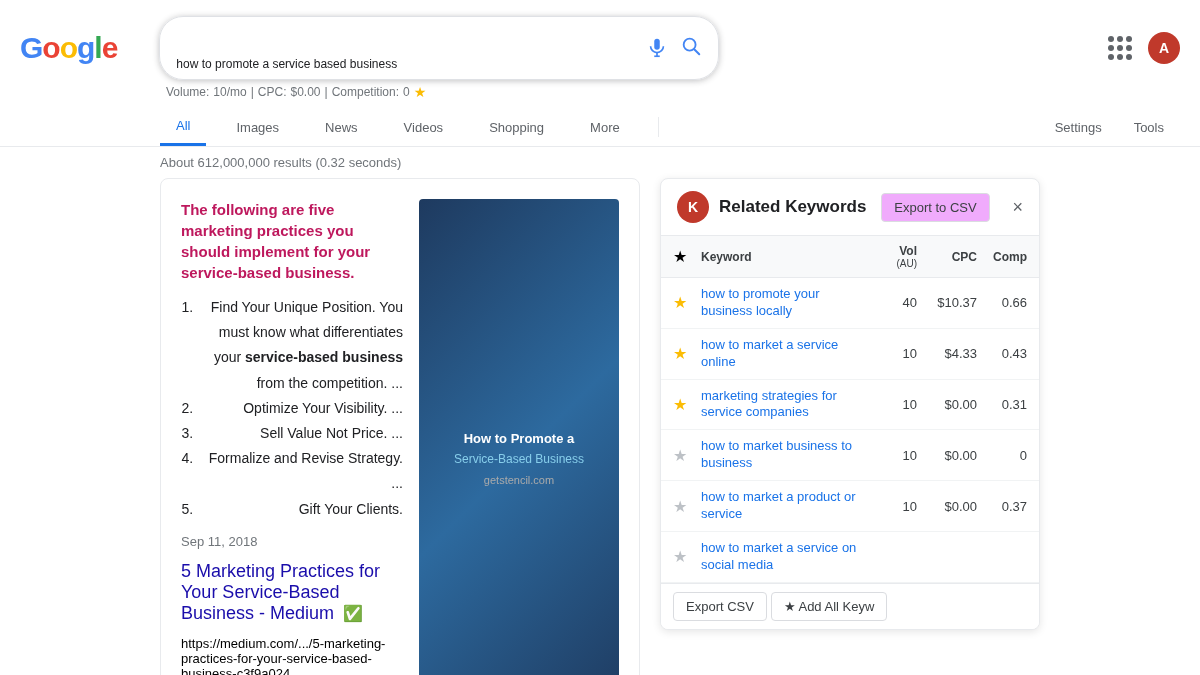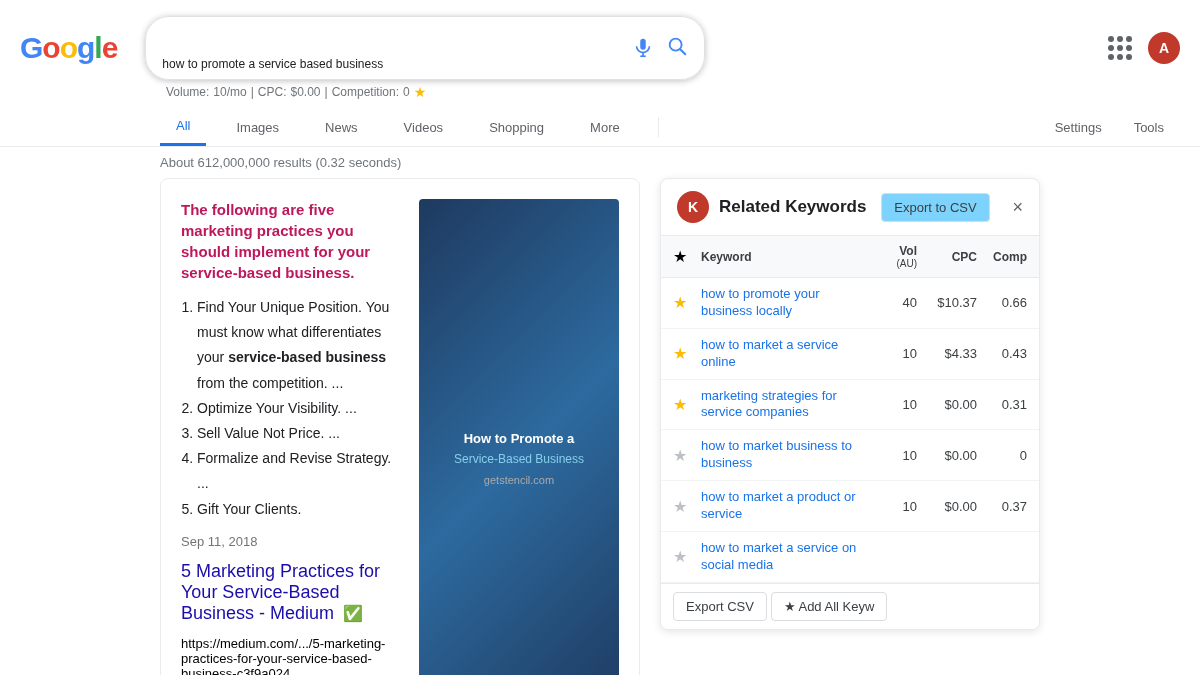--- a/index.html
+++ b/index.html
@@ -16,21 +16,21 @@
     .header {
       display: flex;
       align-items: center;
       padding: 16px 20px 0 20px;
       gap: 16px;
     }
 
     .logo-container {
       display: flex;
       align-items: center;
-      margin-right: 12px;
+      margin-right: 26px;
     }
 
     .google-logo {
       font-size: 30px;
       font-weight: bold;
       letter-spacing: -1px;
     }
     .g-blue { color: #4285F4; }
     .g-red { color: #EA4335; }
     .g-yellow { color: #FBBC05; }
@@ -203,20 +203,21 @@
     .snippet-list {
       list-style: none;
       padding: 0;
       font-size: 14px;
       color: #202124;
       line-height: 1.8;
     }
 
     .snippet-list li {
       padding: 0;
+      text-align: right;
     }
 
     .bold-text { font-weight: bold; }
 
     .snippet-date {
       font-size: 13px;
       color: #70757a;
       margin-top: 12px;
     }
 
@@ -334,21 +335,21 @@
       font-weight: bold;
     }
 
     .panel-title {
       font-size: 17px;
       font-weight: bold;
       color: #202124;
     }
 
     .export-csv-btn {
-      background: #7dd3fc;
+      background: #f0abfc;
       border: 1px solid #dadce0;
       border-radius: 4px;
       padding: 6px 12px;
       font-size: 13px;
       color: #3c4043;
       cursor: pointer;
       white-space: nowrap;
     }
 
     .close-btn {

